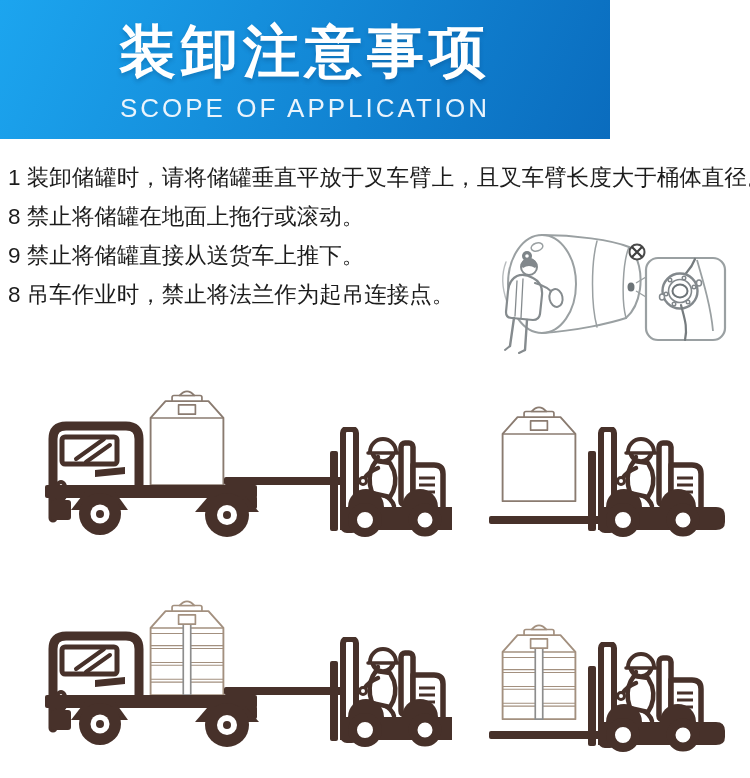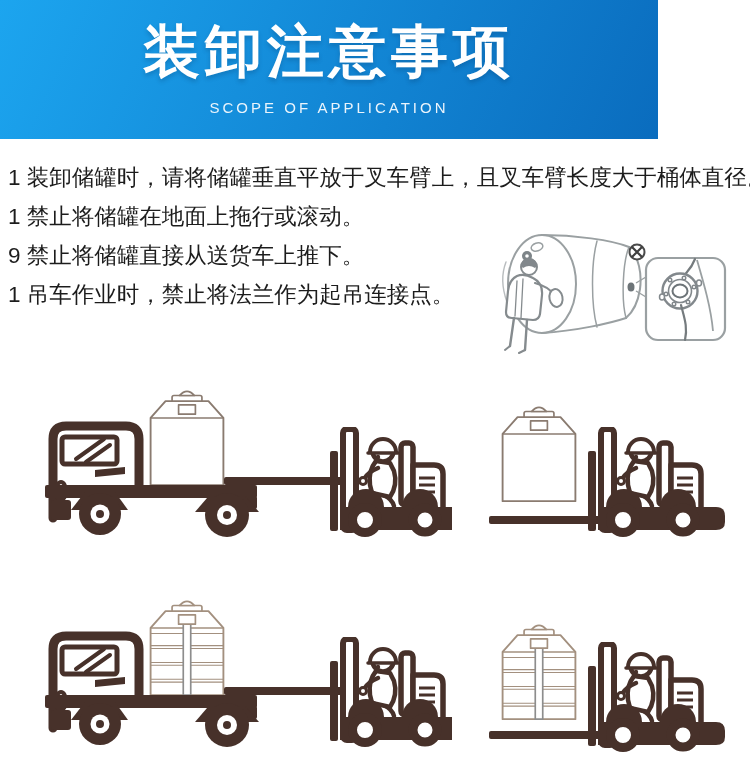--- a/index.html
+++ b/index.html
@@ -14,32 +14,32 @@
     --text:#1c1c1c;
   }
   *{margin:0;padding:0;box-sizing:border-box;}
   html,body{background:#fff;}
   .page{
     position:relative;width:750px;height:778px;margin:0 auto;
     background:#fff;overflow:hidden;
     font-family:"Liberation Sans","DejaVu Sans",sans-serif;
   }
   .banner{
-    position:absolute;left:0;top:0;width:658px;height:139px;
+    position:absolute;left:0;top:0;width:610px;height:139px;
     background:linear-gradient(115deg,var(--banner_gradient_start) 0%,var(--banner_gradient_end) 100%);
     text-align:center;color:#fff;
   }
   .banner h1{
     padding-top:14px;line-height:74px;
     font-size:57px;font-weight:800;letter-spacing:5px;
     text-shadow:0 3px 4px rgba(0,40,80,.22);
   }
   .banner .subtitle{
     margin-top:9px;line-height:22px;
-    font-size:15px;font-weight:400;letter-spacing:3px;color:#eaf4fc;text-align:center;
+    font-size:26px;font-weight:400;letter-spacing:3px;color:#eaf4fc;text-align:center;
   }
   .notes{
     position:absolute;left:8px;top:158px;width:742px;
     color:var(--text);
   }
   .notes p{
     font-size:22.5px;line-height:39px;white-space:nowrap;
     font-weight:400;
   }
   .fig{position:absolute;}
@@ -125,23 +125,23 @@
     </defs>
   </svg>
 
   <header class="banner">
     <h1>装卸注意事项</h1>
     <div class="subtitle">SCOPE OF APPLICATION</div>
   </header>
 
   <section class="notes">
     <p>1 装卸储罐时，请将储罐垂直平放于叉车臂上，且叉车臂长度大于桶体直径。</p>
-    <p>1 禁止将储罐在地面上拖行或滚动。</p>
+    <p>8 禁止将储罐在地面上拖行或滚动。</p>
     <p>9 禁止将储罐直接从送货车上推下。</p>
-    <p>1 吊车作业时，禁止将法兰作为起吊连接点。</p>
+    <p>8 吊车作业时，禁止将法兰作为起吊连接点。</p>
   </section>
 
   <svg class="fig" style="left:488px;top:222px" width="262" height="140" viewBox="488 222 262 140">
     <g class="nf sk" stroke-width="2" stroke-linecap="round" stroke-linejoin="round">
       <path stroke-width="1.4" opacity="0.7" d="M506,262 q-7,18 1,40"></path>
       <ellipse class="wf" cx="542" cy="284" rx="34" ry="49"></ellipse>
       <path d="M542,235 C574,235 612,240 629,247"></path>
       <path d="M542,333 C576,331 611,323 626,318"></path>
       <path d="M629,247 C639,257 642,274 640,289 C638,302 633,312 626,318"></path>
       <path stroke-width="1.5" d="M629,247 C623,261 621,299 626,318"></path>

